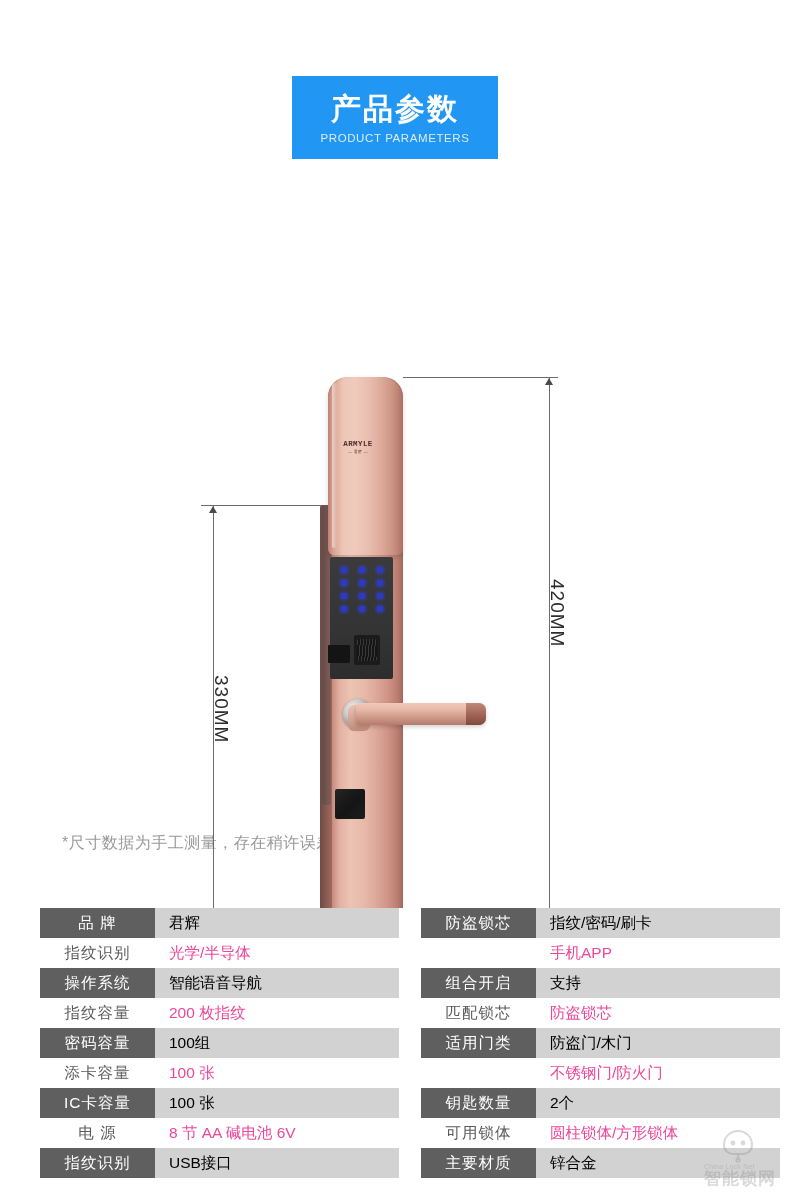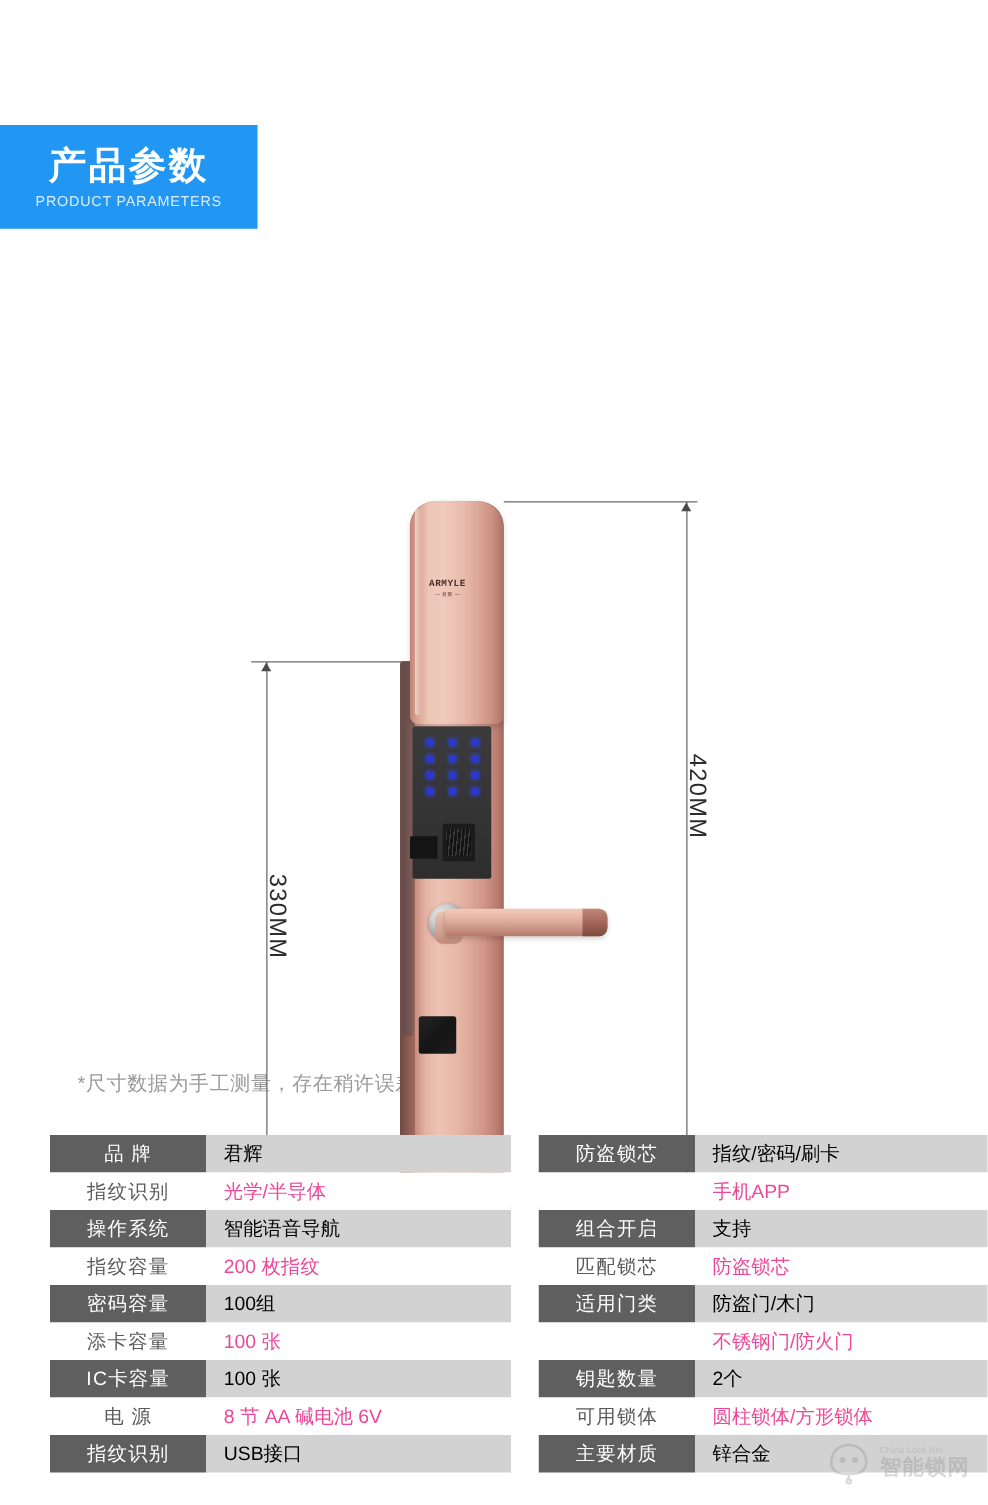--- a/index.html
+++ b/index.html
@@ -12,22 +12,23 @@
     background: #ffffff;
     font-family: "Liberation Sans", "DejaVu Sans", sans-serif;
     color: #555;
     overflow: hidden;
     position: relative;
   }
 
   
   .banner-wrap {
     width: 790px;
-    padding-top: 100px;
+    padding-top: 76px;
     display: flex;
+    justify-content: center;
   }
   .banner {
     width: 206px;
     height: 83px;
     background: #2196f3;
     display: flex;
     flex-direction: column;
     align-items: center;
     justify-content: center;
   }
@@ -312,21 +313,21 @@
     border-collapse: collapse;
     table-layout: fixed;
   }
   .spec td {
     height: 30px;
     font-size: 15.5px;
     padding: 0;
     vertical-align: middle;
   }
   .lab {
-    width: 125px;
+    width: 115px;
     text-align: center;
     letter-spacing: 1px;
   }
   .val {
     width: 230px;
     padding-left: 14px !important;
   }
   tr.odd .lab {
     background: #5f5f5f;
     color: #ffffff;
@@ -346,20 +347,21 @@
   .gap { width: 22px; background: #ffffff !important; }
 
   
   .watermark {
     position: absolute;
     right: 14px;
     bottom: 16px;
     display: flex;
     align-items: center;
     opacity: .33;
+    flex-direction: column;
   }
   .wm-mark {
     width: 40px;
     height: 36px;
     position: relative;
     margin-right: 5px;
   }
   .wm-text {
     line-height: 1.05;
   }

